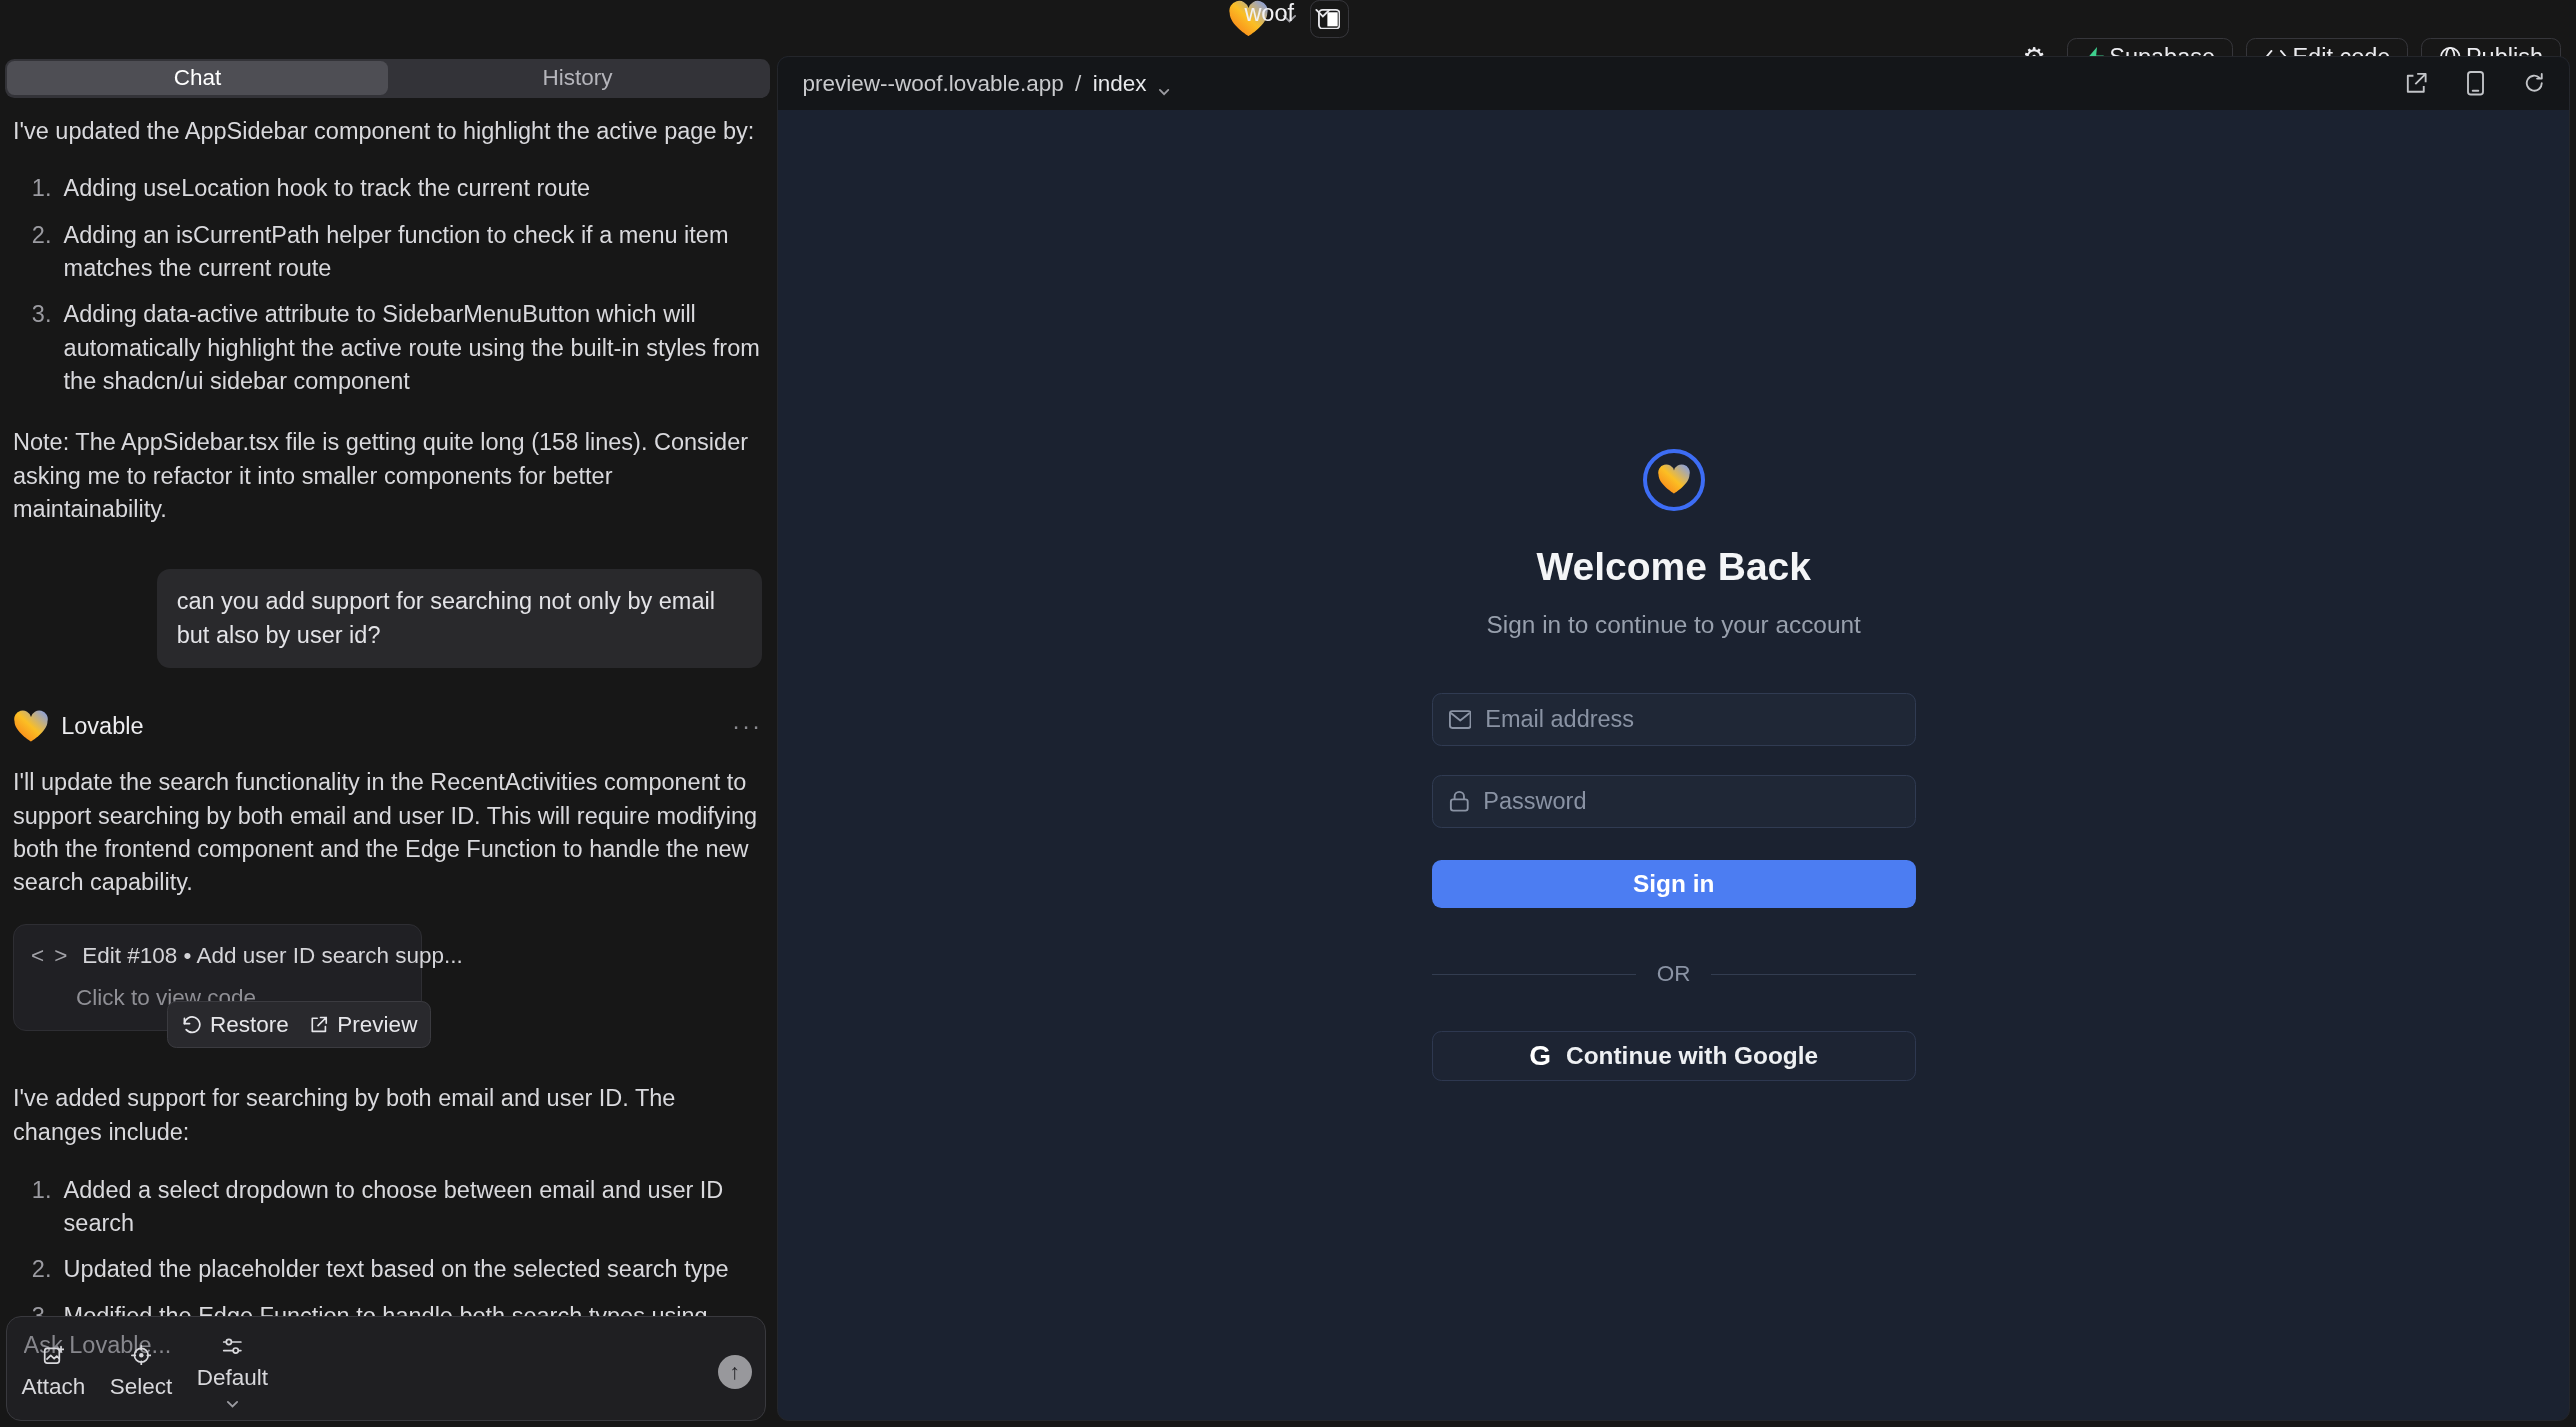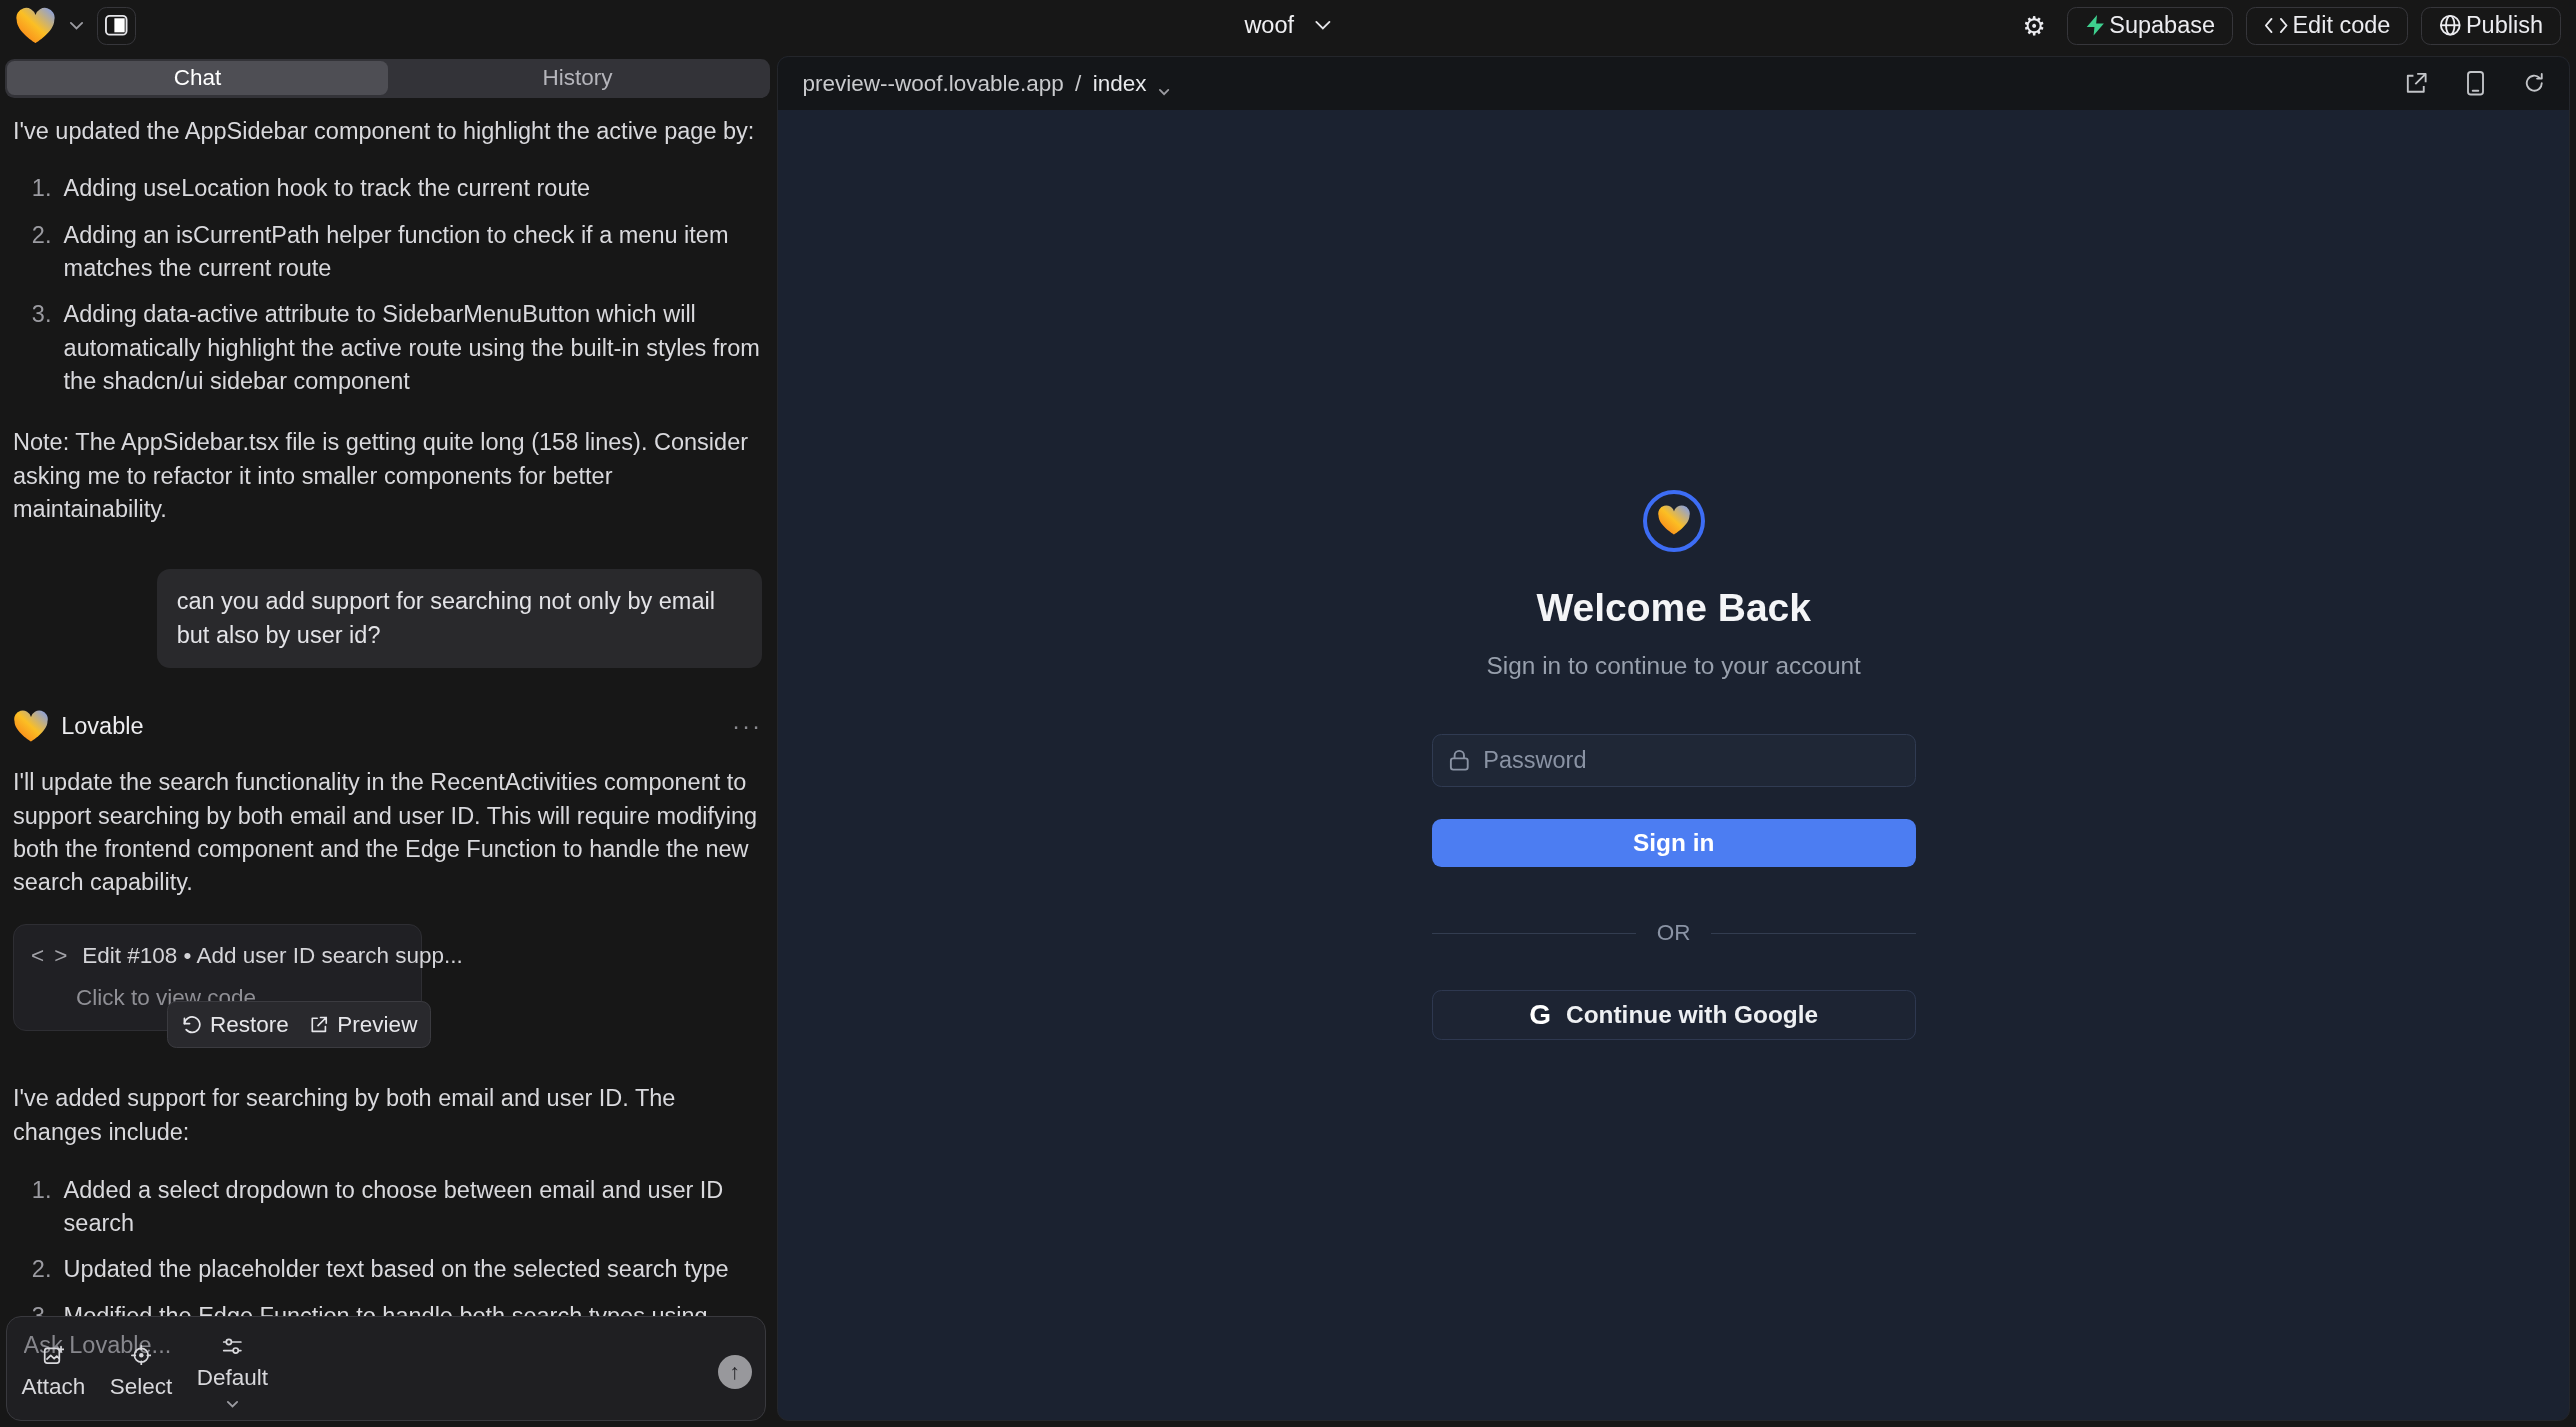--- a/index.html
+++ b/index.html
@@ -8,21 +8,21 @@
     background:#171717;
     font-family:"Liberation Sans", sans-serif;
     color:#d9d9dd;
     position:relative;
   }
   svg { display:block; }
 
   
   .topbar{
     position:absolute; top:0; left:0; width:100%; height:51px;
-    display:flex; align-items:center; padding:0 15px;
+    display:flex; align-items:center; padding:0 15px;flex-direction:column;
   }
   .topbar-left{ display:flex; align-items:center; gap:13px; }
   .logo-heart{ width:41px; height:38px; }
   .chev{ color:#9b9ba1; }
   .icon-btn{
     width:39px; height:38px; border:0.9px solid #36363b; border-radius:9.4px;
     background:transparent; display:flex; align-items:center; justify-content:center;
     color:#e5e5e9; cursor:pointer;
   }
   .topbar-center{
@@ -357,20 +357,27 @@
   <div class="app-content">
     <div class="auth-card">
       <div class="auth-logo">
         <svg width="34" height="31" viewBox="0 0 24 22">
           <path d="M12 21S1 14.5 1 7.5A5.5 5.5 0 0 1 12 4.6 5.5 5.5 0 0 1 23 7.5C23 14.5 12 21 12 21Z" fill="url(#heartGrad)"></path>
         </svg>
       </div>
       <div class="auth-heading">Welcome Back</div>
       <div class="auth-sub">Sign in to continue to your account</div>
 
+      <div class="field">
+        <svg width="22.5" height="19" viewBox="0 0 24 20">
+            <rect x="1" y="1" width="22" height="18" rx="2.5" fill="none" stroke="currentColor" stroke-width="2"></rect>
+            <path d="M2 3l10 8L22 3" fill="none" stroke="currentColor" stroke-width="2" stroke-linejoin="round"></path>
+          </svg>
+        <input type="text" placeholder="Email address" style="">
+      </div>
       <div class="field password">
         <svg width="20.6" height="22.5" viewBox="0 0 22 24">
             <rect x="2" y="10" width="18" height="12" rx="2.5" fill="none" stroke="currentColor" stroke-width="2"></rect>
             <path d="M6 10V7a5 5 0 0 1 10 0v3" fill="none" stroke="currentColor" stroke-width="2"></path>
           </svg>
         <input type="password" placeholder="Password" style="">
       </div>
 
       <button class="signin-btn">Sign in</button>
 

